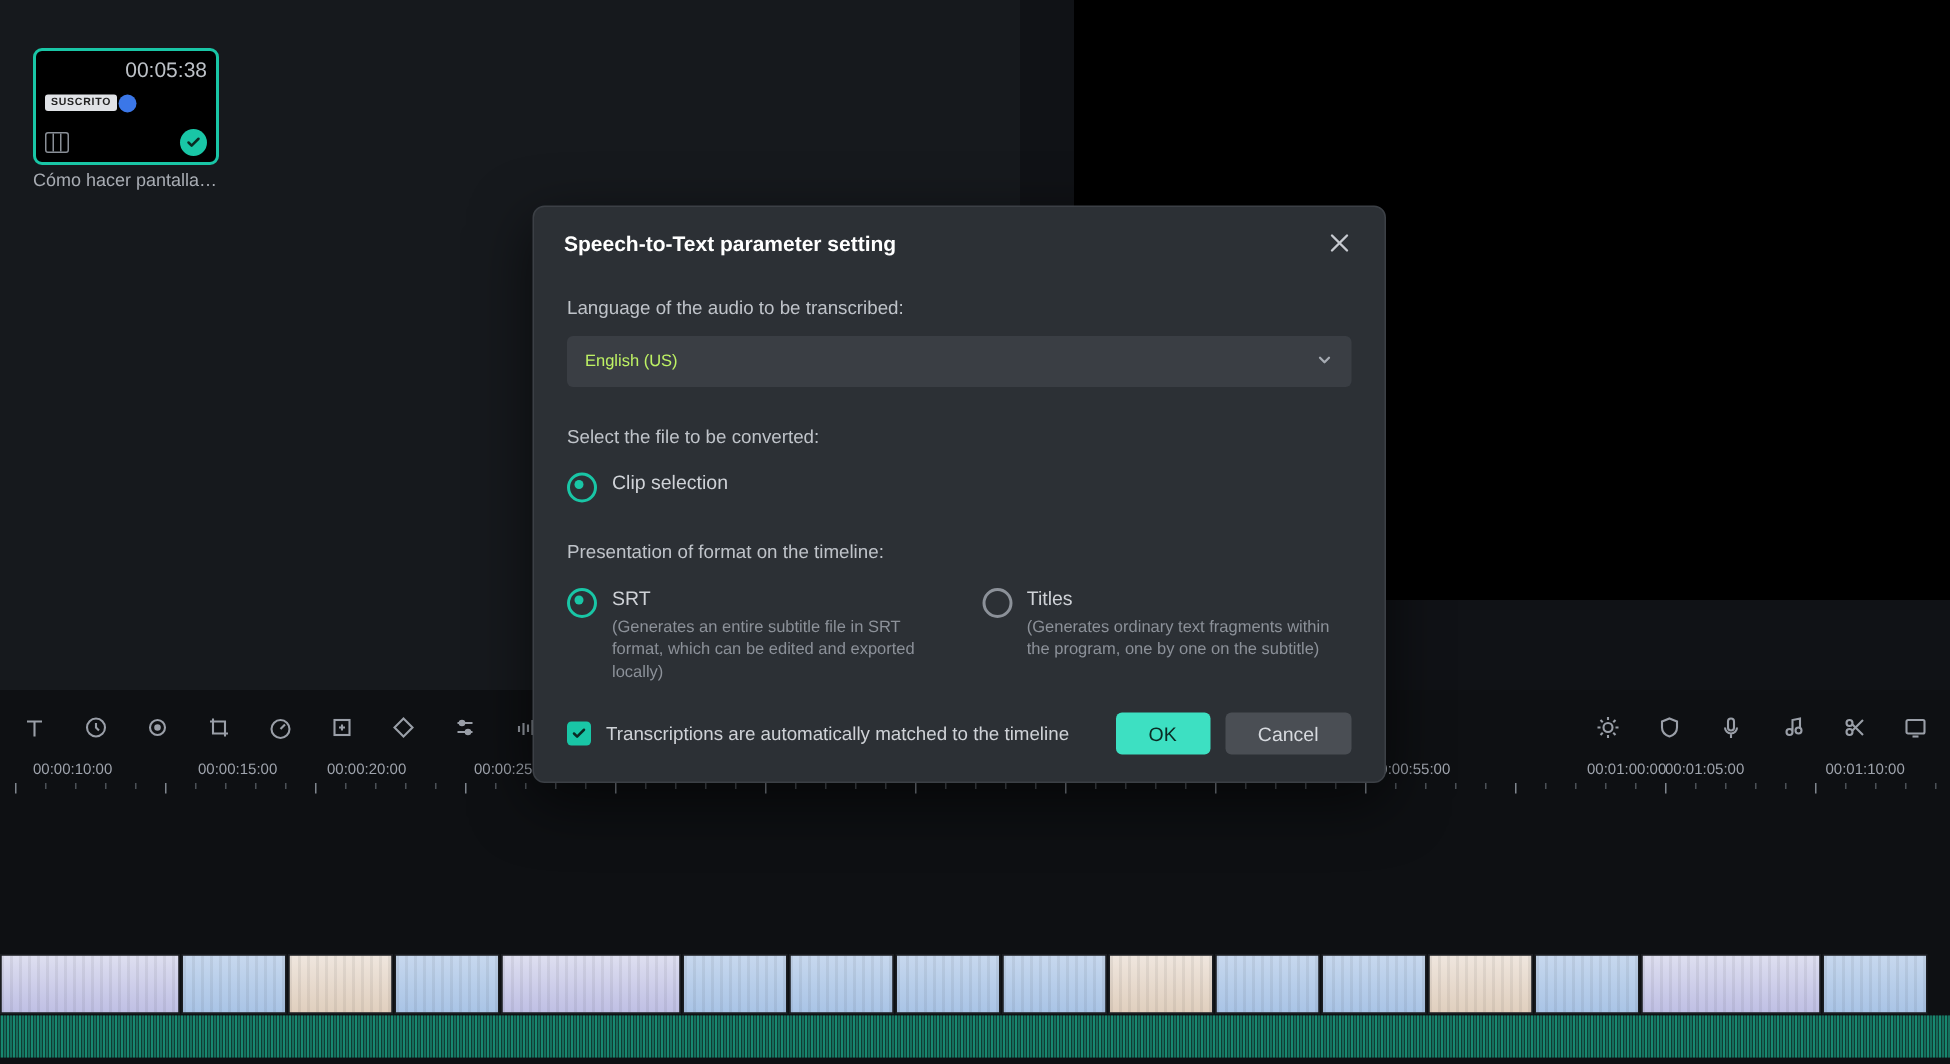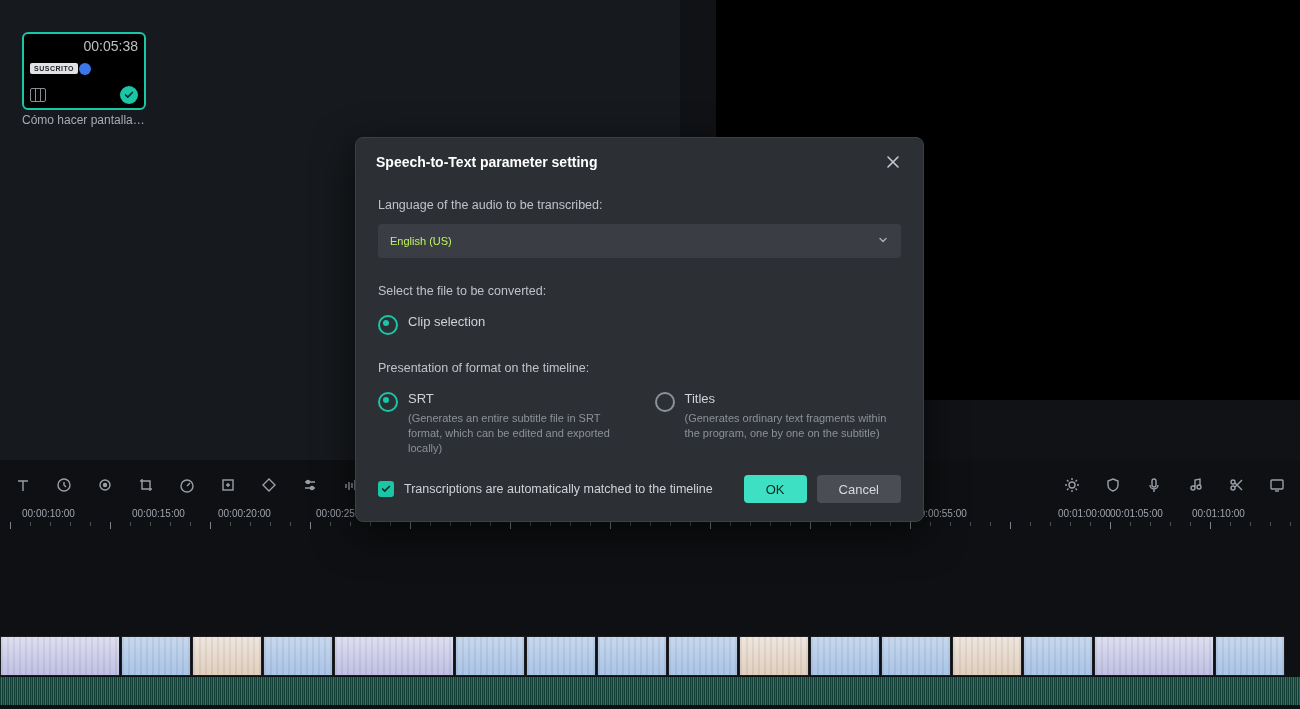--- a/index.html
+++ b/index.html
@@ -195,21 +195,21 @@
 
   <div class="ruler">
     <div id="ruler-labels">
         <span class="r-label" style="left: 22px;">00:00:10:00</span>
         <span class="r-label" style="left: 132px;">00:00:15:00</span>
         <span class="r-label" style="left: 218px;">00:00:20:00</span>
         <span class="r-label" style="left: 316px;">00:00:25:00</span>
         <span class="r-label" style="left: 914px;">00:00:55:00</span>
         <span class="r-label" style="left: 1012px; margin-left: 46px;">00:01:00:00</span>
         <span class="r-label" style="left: 1110px;">00:01:05:00</span>
-        <span class="r-label" style="left: 1192px;">00:01:10:00</span>
+        <span class="r-label" style="left: 1217px;">00:01:10:00</span>
       </div>
     <div class="r-ticks" id="ruler-ticks">
         <div class="r-tick major" style="left: 10px;"></div>
         <div class="r-tick" style="left: 30px;"></div>
         <div class="r-tick" style="left: 50px;"></div>
         <div class="r-tick" style="left: 70px;"></div>
         <div class="r-tick" style="left: 90px;"></div>
         <div class="r-tick major" style="left: 110px;"></div>
         <div class="r-tick" style="left: 130px;"></div>
         <div class="r-tick" style="left: 150px;"></div>

